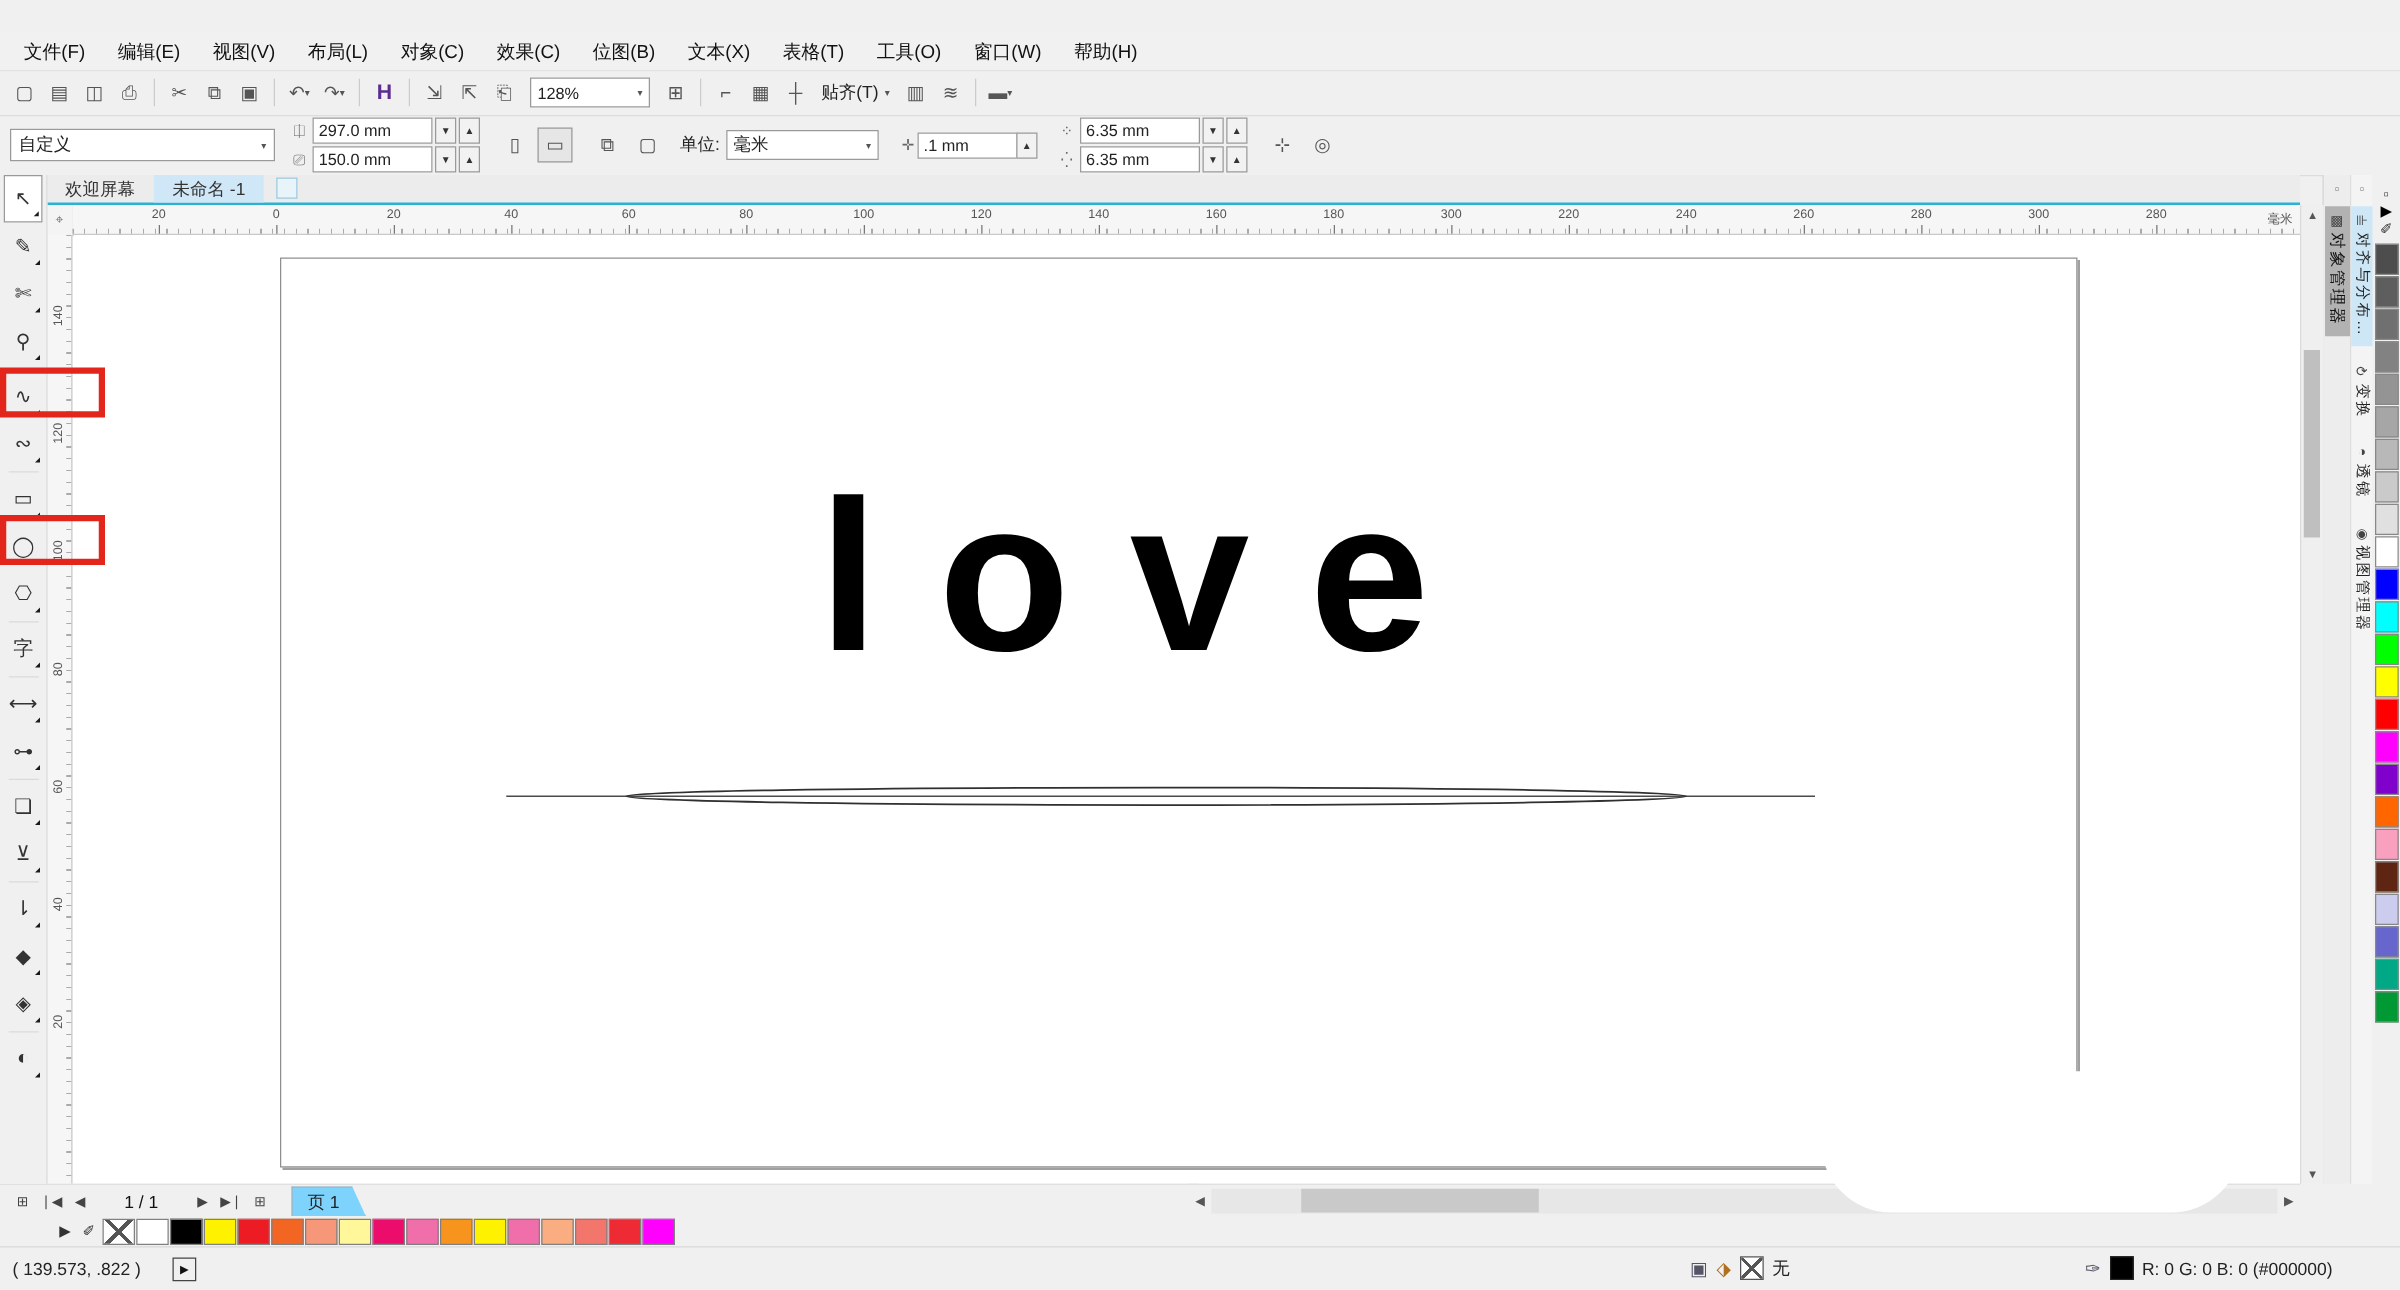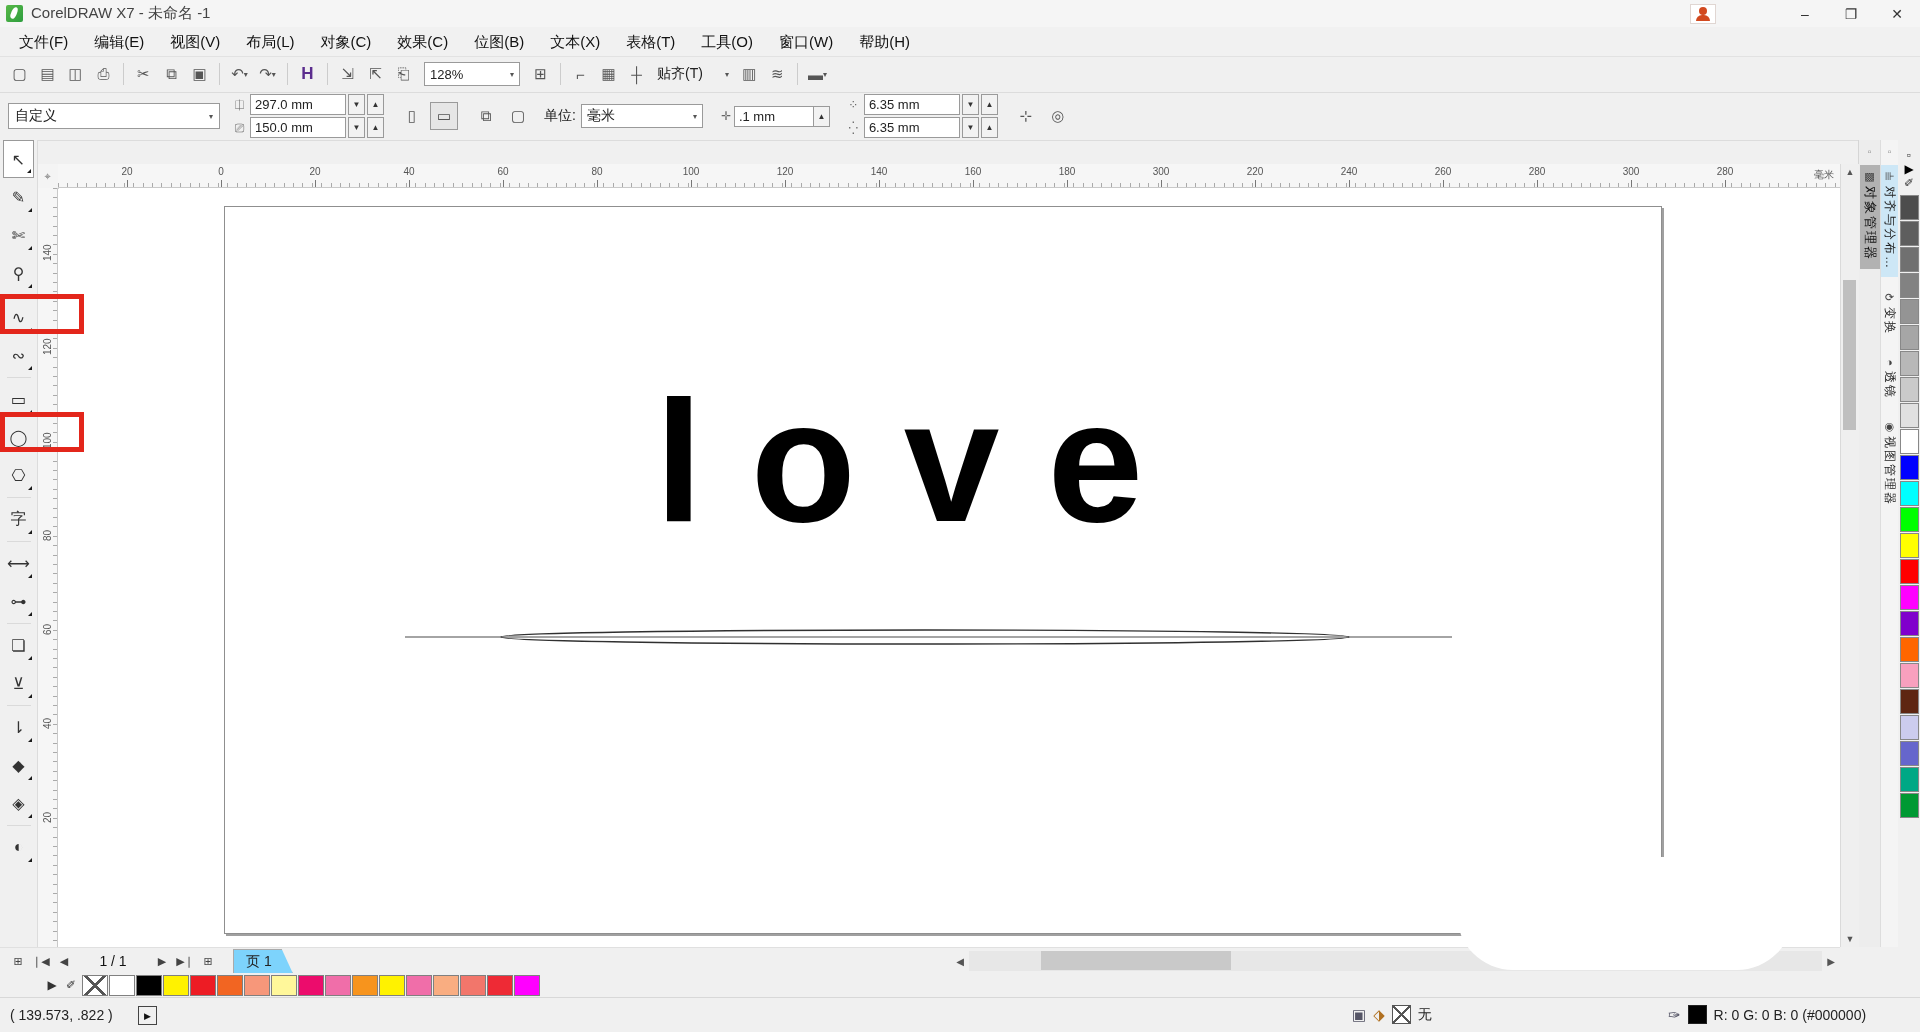--- a/index.html
+++ b/index.html
@@ -22,21 +22,21 @@
   .menubar{left:0;top:27px;width:1920px;height:29px;background:#f1f1f1;display:flex;align-items:center;padding-left:6px;border-bottom:1px solid #e2e2e2}
   .menuitem{padding:0 13px;font-size:15px;line-height:29px;color:#111}
 
   
   .stdbar{left:0;top:56px;width:1920px;height:36px;display:flex;align-items:center;padding-left:6px;gap:1px;border-bottom:1px solid #dcdcdc;font-size:15px}
   .tbtn{width:27px;height:26px;display:flex;align-items:center;justify-content:center;color:#555}
   .tbtn.purple{color:#5b2d8e;font-weight:bold;font-size:17px}
   .sep{width:1px;height:22px;background:#ccc;margin:0 5px;flex:0 0 1px}
   .dd{font-size:8px;color:#555}
   .zoomsel{width:84px;height:22px;border:1px solid #9a9a9a;background:#fff;display:flex;align-items:center;justify-content:space-between;font-size:13px;padding:0 5px;margin:0 6px}
-  .snap{font-size:14px;padding:0 6px;display:flex;align-items:center;gap:22px;color:#222}
+  .snap{font-size:14px;padding:0 6px;display:flex;align-items:center;gap:5px;color:#222}
 
   
   .propbar{left:0;top:92px;width:1920px;height:48px;display:flex;align-items:center;padding-left:8px;border-bottom:1px solid #dcdcdc}
   .presetsel{width:198px;height:24px;border:1px solid #9a9a9a;background:#fff;font-size:14px;display:flex;align-items:center;justify-content:space-between;padding:0 6px}
   .fieldcol{display:flex;flex-direction:column;gap:2px;margin-left:12px}
   .fieldrow{display:flex;align-items:center;gap:3px}
   .miniicon{font-size:12px;color:#666;width:15px;text-align:center}
   .spinbox{width:86px;height:19px;border:1px solid #9a9a9a;background:#fff;font-size:13px;display:flex;align-items:center;padding:0 4px}
   .sbtn{width:15px;height:19px;border:1px solid #9a9a9a;background:#f2f2f2;font-size:8px;display:flex;align-items:center;justify-content:center;color:#333;margin-left:-1px}
   .obtn{width:26px;height:26px;display:flex;align-items:center;justify-content:center;font-size:15px;color:#555;margin-left:4px;border:1px solid transparent}
@@ -114,30 +114,20 @@
   .dtab{width:18px;display:flex;flex-direction:column;align-items:center;padding:5px 0 7px;margin-bottom:9px;font-size:12px;color:#222;gap:3px}
   .dtab.highlight{background:#cde7f6}
   .palette{left:1898px;top:140px;width:22px;height:807px;background:#f0f0f0;display:flex;flex-direction:column;align-items:center;padding-top:8px;box-sizing:border-box}
   .pswatch{flex:0 0 25px;width:19px;height:25px;border:1px solid #888;box-sizing:border-box;margin-top:1px}
 </style>
 </head>
 <body>
 
 <div class="app">
 
-  <div class="abs titlebar">
-    <div class="applogo"></div>
-    <div class="title">CorelDRAW X7 - 未命名 -1</div>
-    <div class="winctl">
-      <div class="account"></div>
-      <div class="wbtn">–</div>
-      <div class="wbtn">❐</div>
-      <div class="wbtn">✕</div>
-    </div>
-  </div>
 
   <div class="abs menubar">
 
   <div class="menuitem">文件(F)</div>
       <div class="menuitem">编辑(E)</div>
       <div class="menuitem">视图(V)</div>
       <div class="menuitem">布局(L)</div>
       <div class="menuitem">对象(C)</div>
       <div class="menuitem">效果(C)</div>
       <div class="menuitem">位图(B)</div>
@@ -289,20 +279,28 @@
             <span>6.35 mm</span>
           </div>
         <div class="sbtn">▼</div>
         <div class="sbtn">▲</div>
       </div>
     </div>
     <div class="obtn" style="margin-left:14px">⊹</div>
     <div class="obtn">◎</div>
   </div>
 
+  <div class="abs tabstrip">
+    <div style="display:flex;align-items:flex-end">
+
+    <div class="tab">欢迎屏幕</div>
+        <div class="tab active">未命名 -1</div>
+      </div>
+    <div class="newtab"></div>
+  </div>
 
   <div class="abs drawing">
     <div class="corner">⌖</div>
     <div class="hruler">
 
     <div class="hlabel">20</div>
         <div class="hlabel">0</div>
         <div class="hlabel">20</div>
         <div class="hlabel">40</div>
         <div class="hlabel">60</div>

